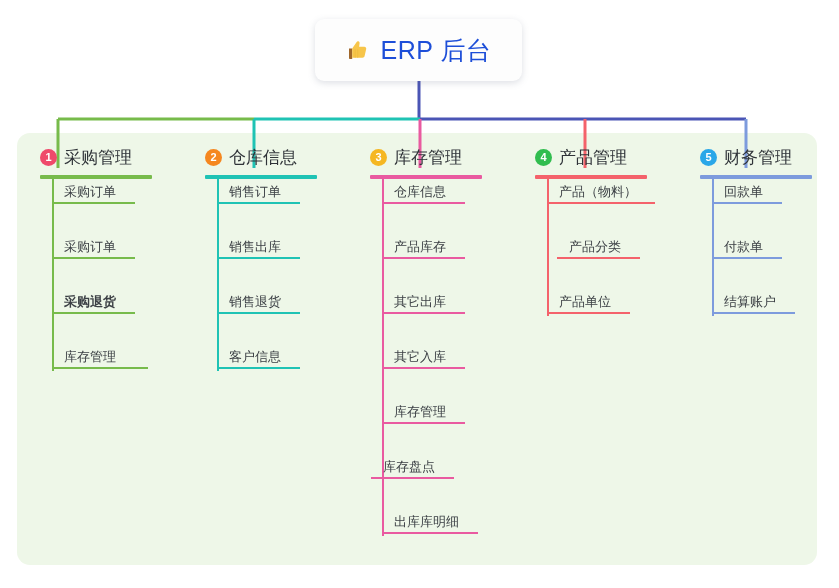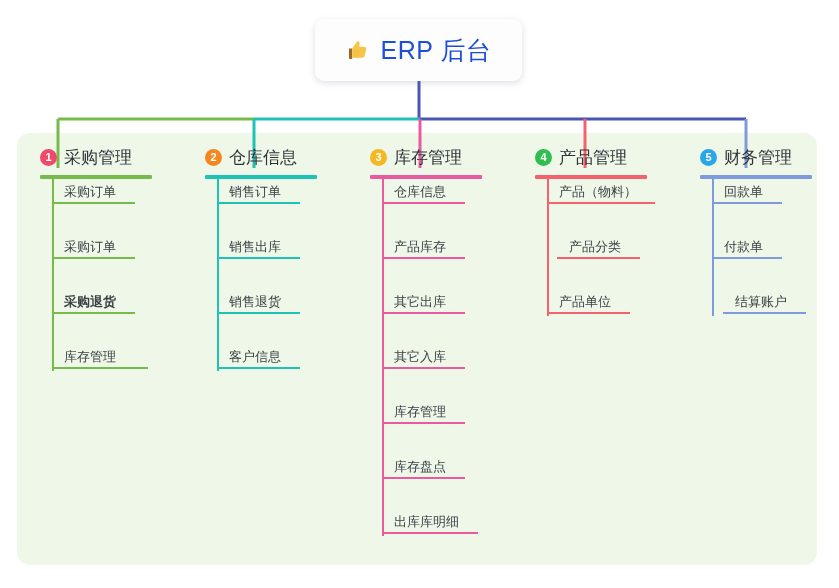--- a/index.html
+++ b/index.html
@@ -165,21 +165,21 @@
           <div class="leaf-rule" style="width: 83px; background: rgb(233, 90, 160);"></div>
         </div>
         <div class="leaf" style="left: 12px; top: 186px; width: 83px; height: 34px;">
           <span class="leaf-label">其它入库</span>
           <div class="leaf-rule" style="width: 83px; background: rgb(233, 90, 160);"></div>
         </div>
         <div class="leaf" style="left: 12px; top: 241px; width: 83px; height: 34px;">
           <span class="leaf-label">库存管理</span>
           <div class="leaf-rule" style="width: 83px; background: rgb(233, 90, 160);"></div>
         </div>
-        <div class="leaf" style="left: 12px; top: 296px; width: 83px; height: 34px; padding-left: 10px;">
+        <div class="leaf" style="left: 1px; top: 296px; width: 83px; height: 34px; padding-left: 10px;">
           <span class="leaf-label">库存盘点</span>
           <div class="leaf-rule" style="width: 83px; background: rgb(233, 90, 160);"></div>
         </div>
         <div class="leaf" style="left: 12px; top: 351px; width: 96px; height: 34px;">
           <span class="leaf-label">出库库明细</span>
           <div class="leaf-rule" style="width: 96px; background: rgb(233, 90, 160);"></div>
         </div>
       </div>
       <div class="branch" style="left: 535px; top: 149px;">
         <div class="branch-head">
@@ -209,20 +209,20 @@
         <div class="head-rule" style="top: 26px; width: 112px; background: rgb(125, 155, 221);"></div>
         <div style="position: absolute; left: 12px; top: 26px; width: 2px; height: 141px; background: rgb(125, 155, 221);"></div>
         <div class="leaf" style="left: 12px; top: 21px; width: 70px; height: 34px; padding-left: 48px;">
           <span class="leaf-label">回款单</span>
           <div class="leaf-rule" style="width: 70px; background: rgb(125, 155, 221);"></div>
         </div>
         <div class="leaf" style="left: 12px; top: 76px; width: 70px; height: 34px;">
           <span class="leaf-label">付款单</span>
           <div class="leaf-rule" style="width: 70px; background: rgb(125, 155, 221);"></div>
         </div>
-        <div class="leaf" style="left: 12px; top: 131px; width: 83px; height: 34px; margin-left: 11px;">
+        <div class="leaf" style="left: 12px; top: 131px; width: 83px; height: 34px;">
           <span class="leaf-label">结算账户</span>
           <div class="leaf-rule" style="width: 83px; background: rgb(125, 155, 221);"></div>
         </div>
       </div>
     </div>
 
 </div>
 
 </body></html>

